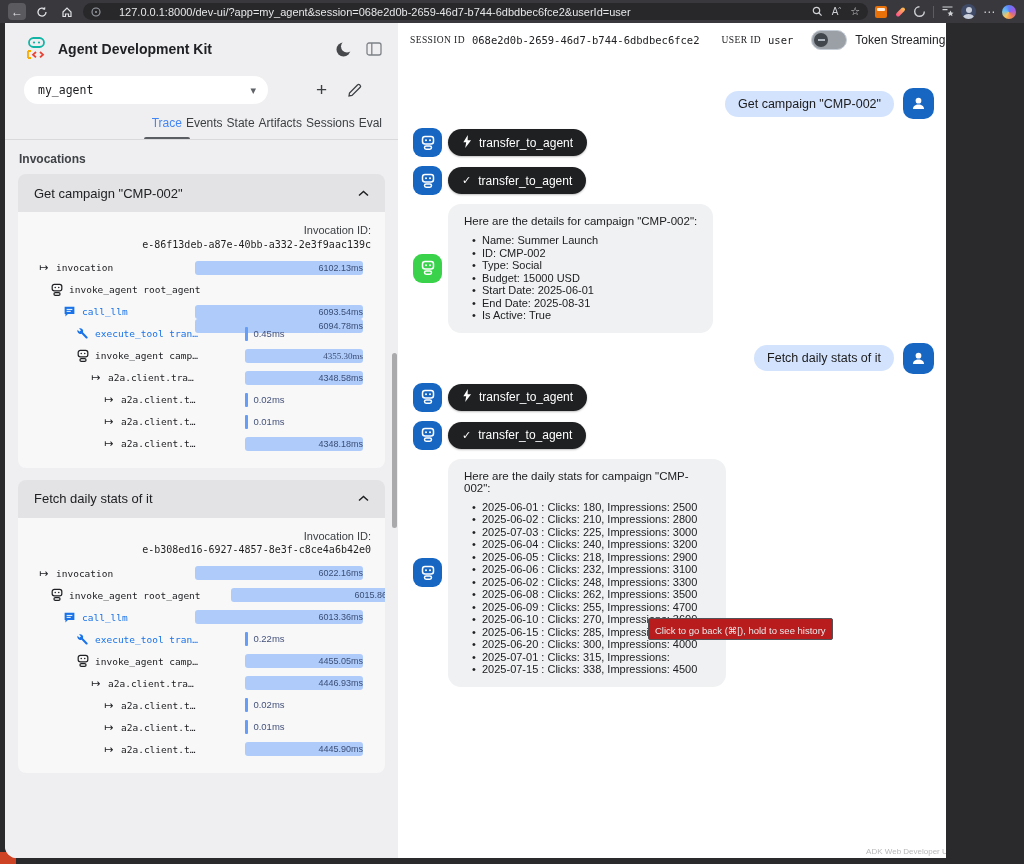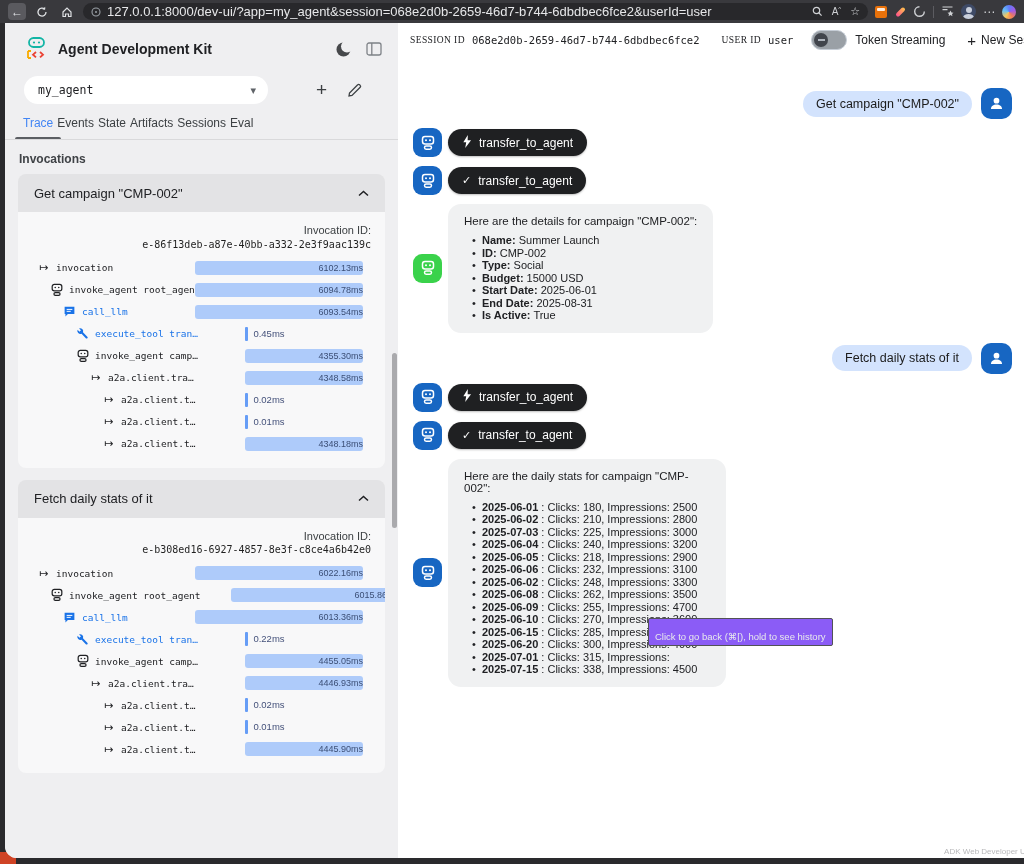--- a/index.html
+++ b/index.html
@@ -8,54 +8,54 @@
 
   
   .chrome { position:absolute; left:0; top:0; width:1024px; height:23px; background:#39393d;
             display:flex; align-items:center; padding:0 8px; gap:7px; z-index:50; }
   .chr-btn { width:18px; height:17px; border-radius:4px; display:flex; align-items:center; justify-content:center;
              color:#dfe1e4; font-size:12px; line-height:1; }
   .chr-btn.hover { background:#5a5a5f; }
   .chrome svg { display:block; }
   .url-bar { flex:1; height:17px; background:#28282b; border-radius:9px; display:flex; align-items:center;
              padding:0 8px; gap:6px; min-width:0; }
-  .url-text { color:#e6e7e9; font-size:13px; white-space:nowrap; overflow:hidden; flex:1; }
+  .url-text { color:#e6e7e9; font-size:11px; white-space:nowrap; overflow:hidden; flex:1;margin-left:12px; }
   .url-right { display:flex; align-items:center; gap:9px; color:#cfd1d4; font-size:10px; }
   .ext-orange { width:12px; height:12px; border-radius:2px; background:#e8710a; position:relative; }
   .ext-orange::after { content:""; position:absolute; left:2px; top:2px; width:8px; height:3px; background:#fff; opacity:.85; border-radius:1px; }
   .ext-pencil { width:12px; height:12px; position:relative; }
   .ext-pencil::after { content:""; position:absolute; left:1px; top:4px; width:11px; height:4px; border-radius:2px;
                        background:linear-gradient(90deg,#ff4f8b,#ffc24b); transform:rotate(-45deg); }
   .chr-divider { width:1px; height:12px; background:#5c5c61; }
   .chr-avatar { width:15px; height:15px; border-radius:50%; background:#3e4a66; position:relative; overflow:hidden; }
   .chr-avatar::before { content:""; position:absolute; left:4.5px; top:3px; width:6px; height:6px; border-radius:50%; background:#c9cfdb; }
   .chr-avatar::after { content:""; position:absolute; left:2px; top:9.5px; width:11px; height:7px; border-radius:50%; background:#c9cfdb; }
   .copilot { width:14px; height:14px; border-radius:50%;
              background:conic-gradient(#5f7cf9,#a05ae8,#ef7b58,#f6c65b,#67c1f5,#5f7cf9); }
 
   
-  .window { position:absolute; left:5px; top:23px; width:1019px; height:835px; background:#fff;
+  .window { position:absolute; left:5px; top:23px; width:941px; height:835px; background:#fff;
             border-radius:0 0 0 12px; overflow:hidden; display:flex; z-index:10; }
   .desk-accent { position:absolute; left:0; bottom:0; width:16px; height:12px; background:#cf4325; z-index:1; }
 
   
   .sidebar { width:393px; background:#efeff1; position:relative; flex:none; }
   .sb-header { display:flex; align-items:center; padding:13px 16px 6px 18px; }
   .sb-title { font-size:14px; font-weight:700; color:#202124; margin-left:9px; flex:1; }
   .icon-btn { border:none; background:none; cursor:pointer; display:flex; align-items:center; justify-content:center; padding:0; }
   .sb-header .icon-btn { margin-left:14px; }
   .agent-row { display:flex; align-items:center; padding:8px 16px 2px 19px; }
   .agent-select { width:244px; height:28px; background:#fff; border-radius:16px; display:flex; align-items:center;
                   padding:0 12px 0 14px; cursor:pointer; }
   .agent-select .sel-text { font-family:"DejaVu Sans Mono", monospace; font-size:11.5px; color:#202124; flex:1; }
   .caret { color:#5f6368; font-size:11px; }
   .agent-row .plus { margin-left:48px; font-size:19px; color:#3c4043; font-weight:400; }
   .agent-row .pencil { margin-left:20px; }
 
-  .tabs { display:flex; justify-content:flex-start; align-items:flex-end; padding:12px 14px 0 16px;
+  .tabs { display:flex; justify-content:flex-end; align-items:flex-end; padding:12px 14px 0 16px;
           border-bottom:1px solid #d9d9db; height:34px; }
   .tab { position:relative; font-size:12px; color:#3c4043; padding:0 2px 9px 2px; cursor:pointer; }
   .tab.active { color:#4285f4; }
   .tab.active::after { content:""; position:absolute; left:-6px; right:-6px; bottom:0; height:2px; background:#5b5e63; border-radius:2px 2px 0 0; }
 
   .inv-label { font-size:12px; font-weight:700; color:#3f4246; padding:12px 0 8px 14px; }
   .inv-card { margin:0 13px 12px 13px; border-radius:8px; overflow:hidden; }
   .inv-head { background:#e3e3e5; height:38px; display:flex; align-items:center; padding:0 16px; cursor:pointer; }
   .inv-title { font-size:13px; color:#202124; flex:1; }
   .inv-body { background:#f8f8f9; padding:10px 14px 13px 16px;text-align:right; }
@@ -96,31 +96,31 @@
   .bot-avatar.green { background:#3ad24b; }
   .chip { background:#1f2022; height:27px; border-radius:14px; padding:0 14px; display:inline-flex; align-items:center;
           gap:7px; color:#fff; font-size:12px; cursor:pointer; box-shadow:0 1px 2px rgba(0,0,0,.25); }
   .chip .chk { font-size:11px; }
   .bot-row { display:flex; align-items:center; gap:6px; margin-top:9px; }
   .bot-card { background:#f0f1f2; border-radius:13px; padding:11px 16px 11px 16px; max-width:278px; color:#202124; }
   .bot-card .intro { font-size:11.5px; margin-bottom:7px; }
   .bot-card ul { list-style:none; padding-left:18px; }
   .bot-card li { position:relative; font-size:11px; line-height:12.5px; }
   .bot-card li::before { content:"•"; position:absolute; left:-10px; }
-  .bot-card li b { font-weight:700; }
+  .bot-card li b { font-weight:400; }
 
   .input-card { position:absolute; left:127px; top:676px; width:371px; height:96px; background:#fff;
                 border:1px solid #d6d6d8; border-radius:15px; box-shadow:0 1px 2px rgba(0,0,0,.04); }
   .input-placeholder { position:absolute; left:20px; top:18px; font-size:13.5px; color:#6b6f73; }
   .round-btn { position:absolute; width:30px; height:30px; border-radius:50%; background:#eeeeef;
                display:flex; align-items:center; justify-content:center; cursor:pointer; }
   .dots-v { font-size:13px; color:#3c4043; font-family:"DejaVu Sans", sans-serif; }
 
-  .tooltip { position:fixed; left:648px; top:618px; background:#8b5cf6; border:1px solid #525257; color:#e8eaed;
-             font-size:9.5px; padding:12px 6px 3px 6px; border-radius:2px; white-space:nowrap; z-index:60; }
+  .tooltip { position:fixed; left:648px; top:618px; background:#b91c1c; border:1px solid #525257; color:#e8eaed;
+             font-size:9.5px; padding:6px 6px 3px 6px; border-radius:2px; white-space:nowrap; z-index:60; }
   .footer-note { position:absolute; right:-4px; bottom:2px; font-size:8px; color:#b8b8ba; white-space:nowrap; }
 </style>
 </head>
 <body>
 
 <div class="chrome">
   <div class="chr-btn hover">←</div>
   <div class="chr-btn">
     <svg width="12" height="12" viewBox="0 0 12 12">
         <path d="M10 6a4 4 0 1 1-1.2-2.8" fill="none" stroke="#dfe1e4" stroke-width="1.3"></path>
@@ -243,21 +243,21 @@
     <span class="span-icon">
                   <svg width="14" height="14" viewBox="0 0 16 16">
                     <rect x="2.5" y="1.5" width="11" height="7.5" rx="2.5" fill="none" stroke="currentColor" stroke-width="1.4"></rect>
                     <circle cx="6" cy="5.2" r=".9" fill="currentColor"></circle>
                     <circle cx="10" cy="5.2" r=".9" fill="currentColor"></circle>
                     <rect x="4.5" y="11" width="7" height="3.2" rx="1.6" fill="none" stroke="currentColor" stroke-width="1.4"></rect>
                   </svg>
                 </span>
     <span class="span-label">invoke_agent root_agent</span>
     <span class="bar-zone">
-      <span class="bar" style="left: 0%; width: 100%;">6094.78ms</span>
+      <span class="bar" style="left: 0%; width: 100%; margin-top: 36px;">6094.78ms</span>
 
     </span>
   </div>
               <div class="span-row" style="padding-left: 28px;">
     <span class="span-icon">
                   <svg width="13" height="13" viewBox="0 0 16 16">
                     <path d="M2 2h12v9H6l-3 3v-3H2z" fill="#1a73e8"></path>
                     <rect x="4.5" y="4.8" width="7" height="1.2" fill="#fff"></rect>
                     <rect x="4.5" y="7.2" width="5" height="1.2" fill="#fff"></rect>
                   </svg>
@@ -285,21 +285,21 @@
     <span class="span-icon">
                   <svg width="14" height="14" viewBox="0 0 16 16">
                     <rect x="2.5" y="1.5" width="11" height="7.5" rx="2.5" fill="none" stroke="currentColor" stroke-width="1.4"></rect>
                     <circle cx="6" cy="5.2" r=".9" fill="currentColor"></circle>
                     <circle cx="10" cy="5.2" r=".9" fill="currentColor"></circle>
                     <rect x="4.5" y="11" width="7" height="3.2" rx="1.6" fill="none" stroke="currentColor" stroke-width="1.4"></rect>
                   </svg>
                 </span>
     <span class="span-label">invoke_agent camp…</span>
     <span class="bar-zone">
-      <span class="bar" style="left: 30%; width: 70%;">4355.30ms</span>
+      <span class="bar" style="left: 30%; width: 70%; font-family: Liberation Serif, serif;">4355.30ms</span>
 
     </span>
   </div>
               <div class="span-row" style="padding-left: 54px;">
     <span class="span-icon">
                   <span style="font-size:11px;">↦</span>
                 </span>
     <span class="span-label">a2a.client.tra…</span>
     <span class="bar-zone">
       <span class="bar" style="left: 30%; width: 70%;">4348.58ms</span>

